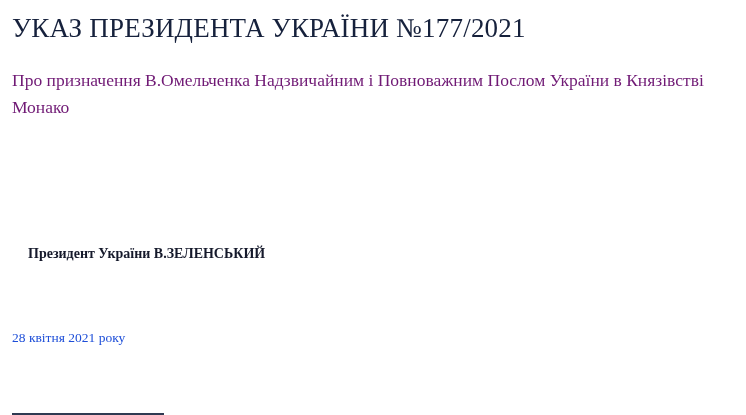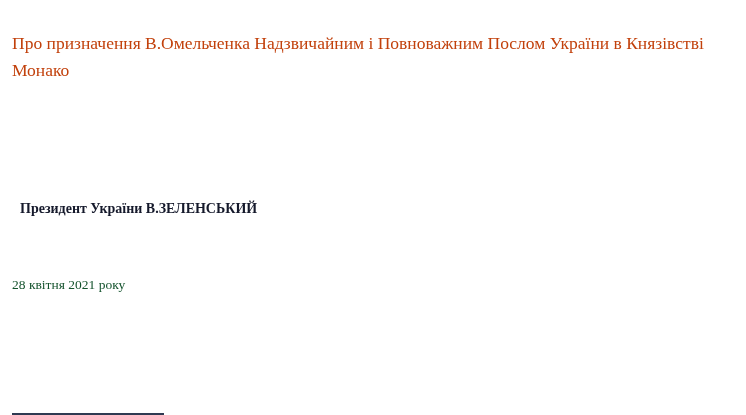--- a/index.html
+++ b/index.html
@@ -28,65 +28,66 @@
     color: #16213c;
     letter-spacing: 0.2px;
     margin: 0;
     padding: 4px 0 0 0;
     white-space: nowrap;
   }
   .doc-subtitle {
     font-size: 17.5px;
     line-height: 1.55;
     font-weight: 400;
-    color: #c2410c;
+    color: #701a75;
     margin: 0;
     padding: 22px 0 0 0;
     max-width: 726px;
   }
   .spacer-rule {
     height: 84px;
   }
   .doc-body {
     font-size: 14px;
     line-height: 1.52;
     color: #1d2433;
     margin: 0;
     padding: 0;
     max-width: 722px;
   }
   .doc-sign {
     font-size: 14px;
     line-height: 1.5;
     font-weight: bold;
     color: #15192b;
-    margin: 8px;
+    margin: 16px;
     padding: 22px 0 0 0;
   }
   .doc-date {
     font-size: 13.5px;
     line-height: 1.5;
-    color: #14532d;
+    color: #1d4ed8;
     margin: 0;
     padding: 48px 0 0 0;
   }
   .bottom-line {
     position: absolute;
     left: 12px;
     bottom: 0;
     width: 152px;
     height: 2px;
     background: #2f3a52;
   }
 </style>
 </head>
 <body>
 
 <div class="page">
 
+  <h1 class="doc-title">УКАЗ ПРЕЗИДЕНТА УКРАЇНИ №177/2021</h1>
 
   <h2 class="doc-subtitle">Про призначення В.Омельченка Надзвичайним і Повноважним Послом України в Князівстві Монако</h2>
 
   <div class="spacer-rule"></div>
 
 
   <p class="doc-sign">Президент України В.ЗЕЛЕНСЬКИЙ</p>
 
   <p class="doc-date">28 квітня 2021 року</p>
 

